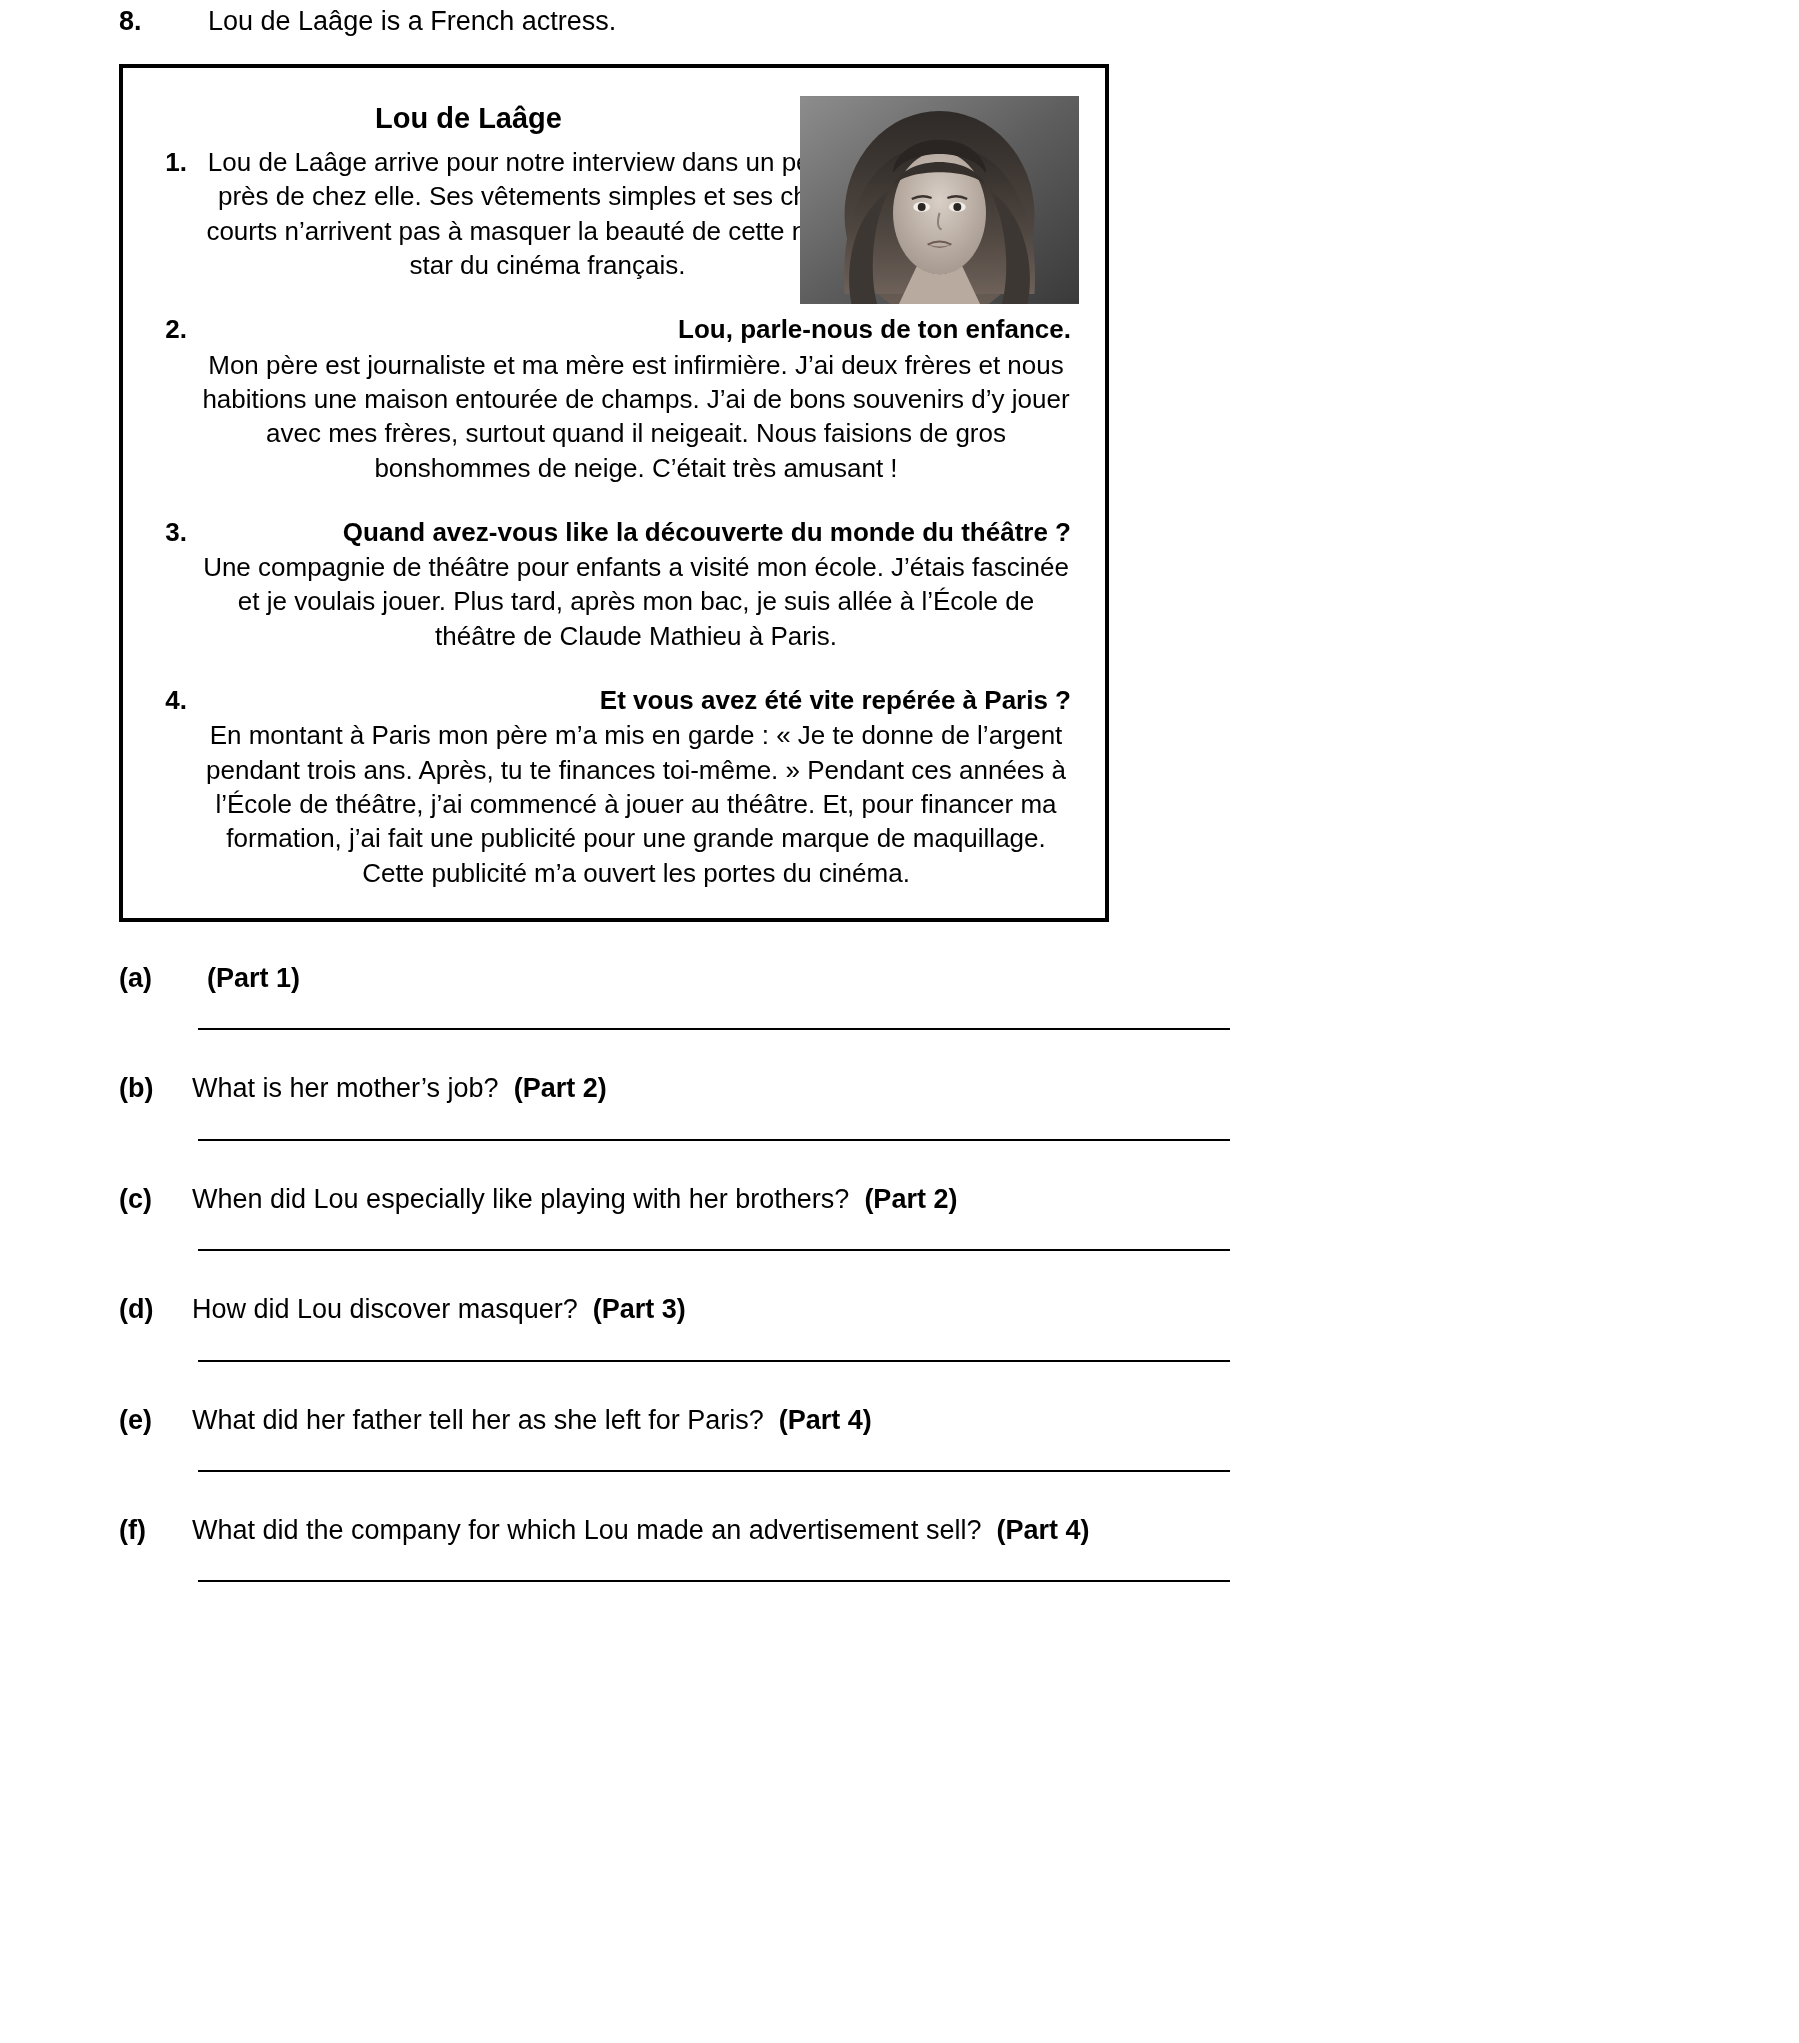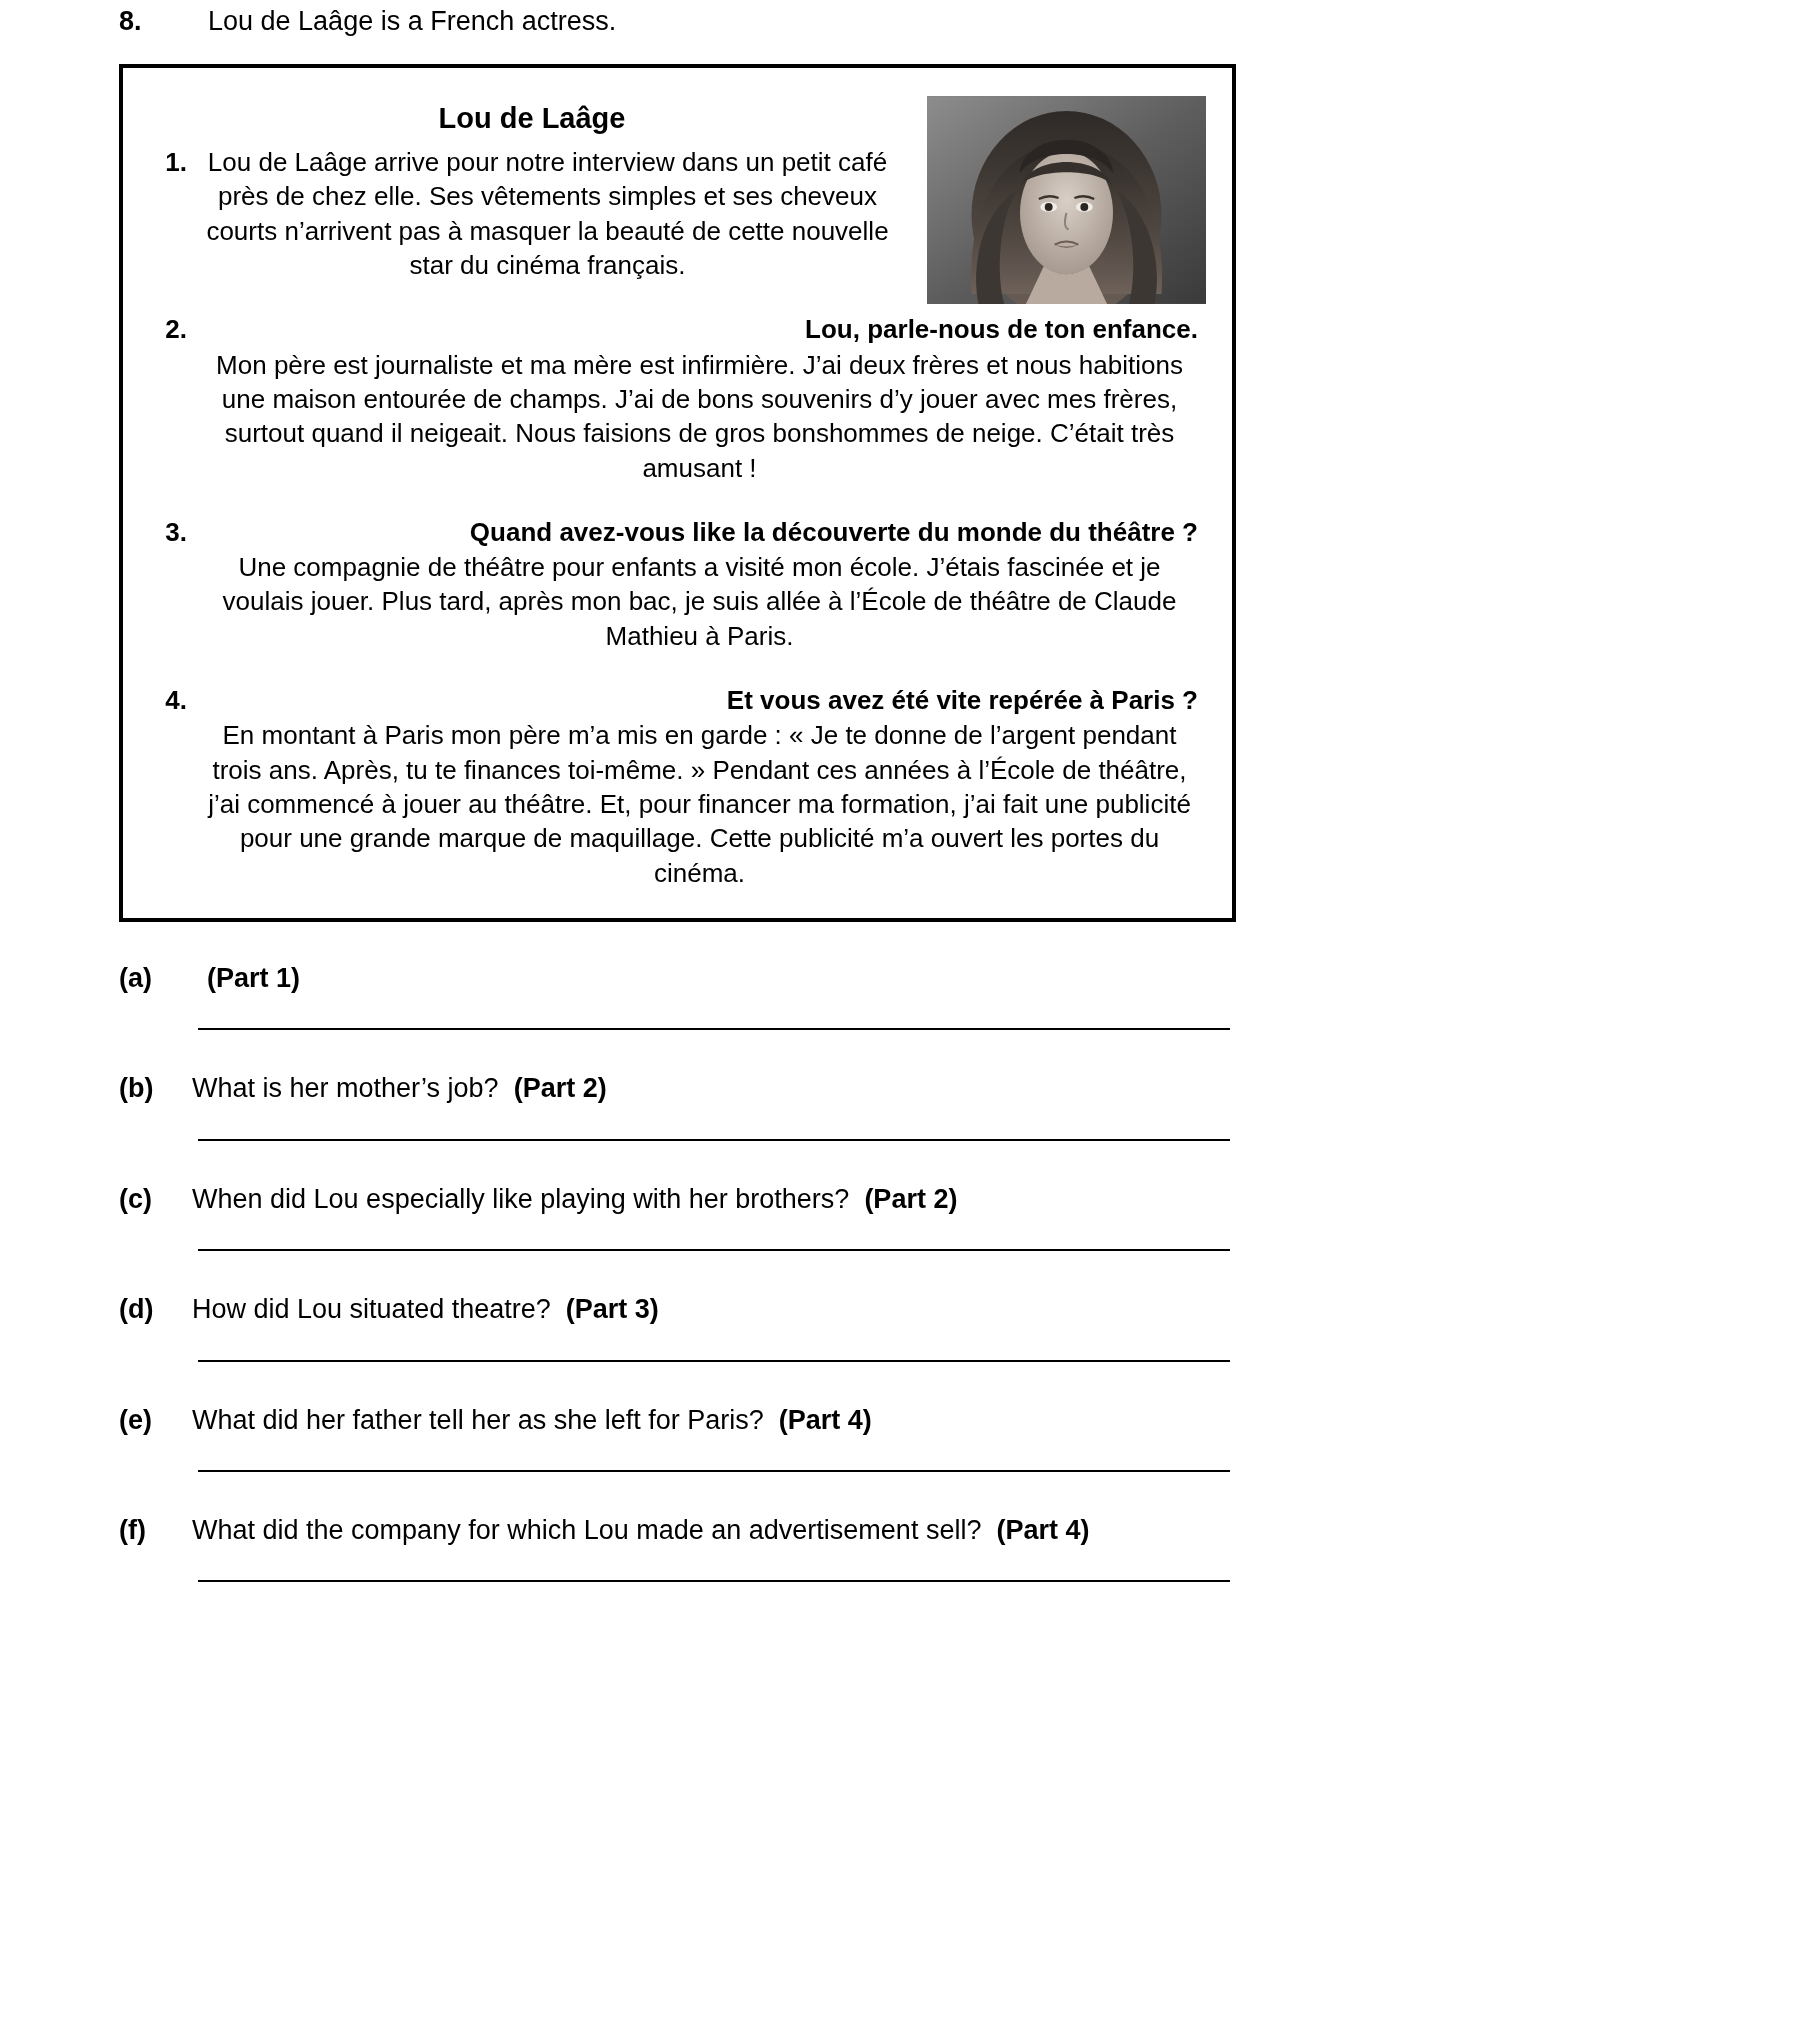--- a/index.html
+++ b/index.html
@@ -37,21 +37,21 @@
   }
   .stem-text {
     font-weight: normal;
   }
 
   
   .passage-box {
     margin-top: 27px;
     border: 4px solid #000000;
     box-sizing: border-box;
-    width: 1117px;
+    width: 990px;
     padding: 28px 34px 28px 30px;
     position: relative;
     min-height: 703px;
   }
   .passage-title {
     text-align: center;
     font-weight: bold;
     font-size: 29px;
     margin: 6px 0 0 0;
     padding-right: 287px;
@@ -239,21 +239,21 @@
         <span class="q-label">(c)</span>
         <span class="q-text">When did Lou especially like playing with her brothers?</span>
         <span class="q-part">&nbsp;&nbsp;(Part 2)</span>
       </div>
       <div class="answer-line"></div>
     </div>
 
     <div class="q-block">
       <div class="q-row">
         <span class="q-label">(d)</span>
-        <span class="q-text">How did Lou situated theatre?</span>
+        <span class="q-text">How did Lou discover masquer?</span>
         <span class="q-part">&nbsp;&nbsp;(Part 3)</span>
       </div>
       <div class="answer-line"></div>
     </div>
 
     <div class="q-block">
       <div class="q-row">
         <span class="q-label">(e)</span>
         <span class="q-text">What did her father tell her as she left for Paris?</span>
         <span class="q-part">&nbsp;&nbsp;(Part 4)</span>

